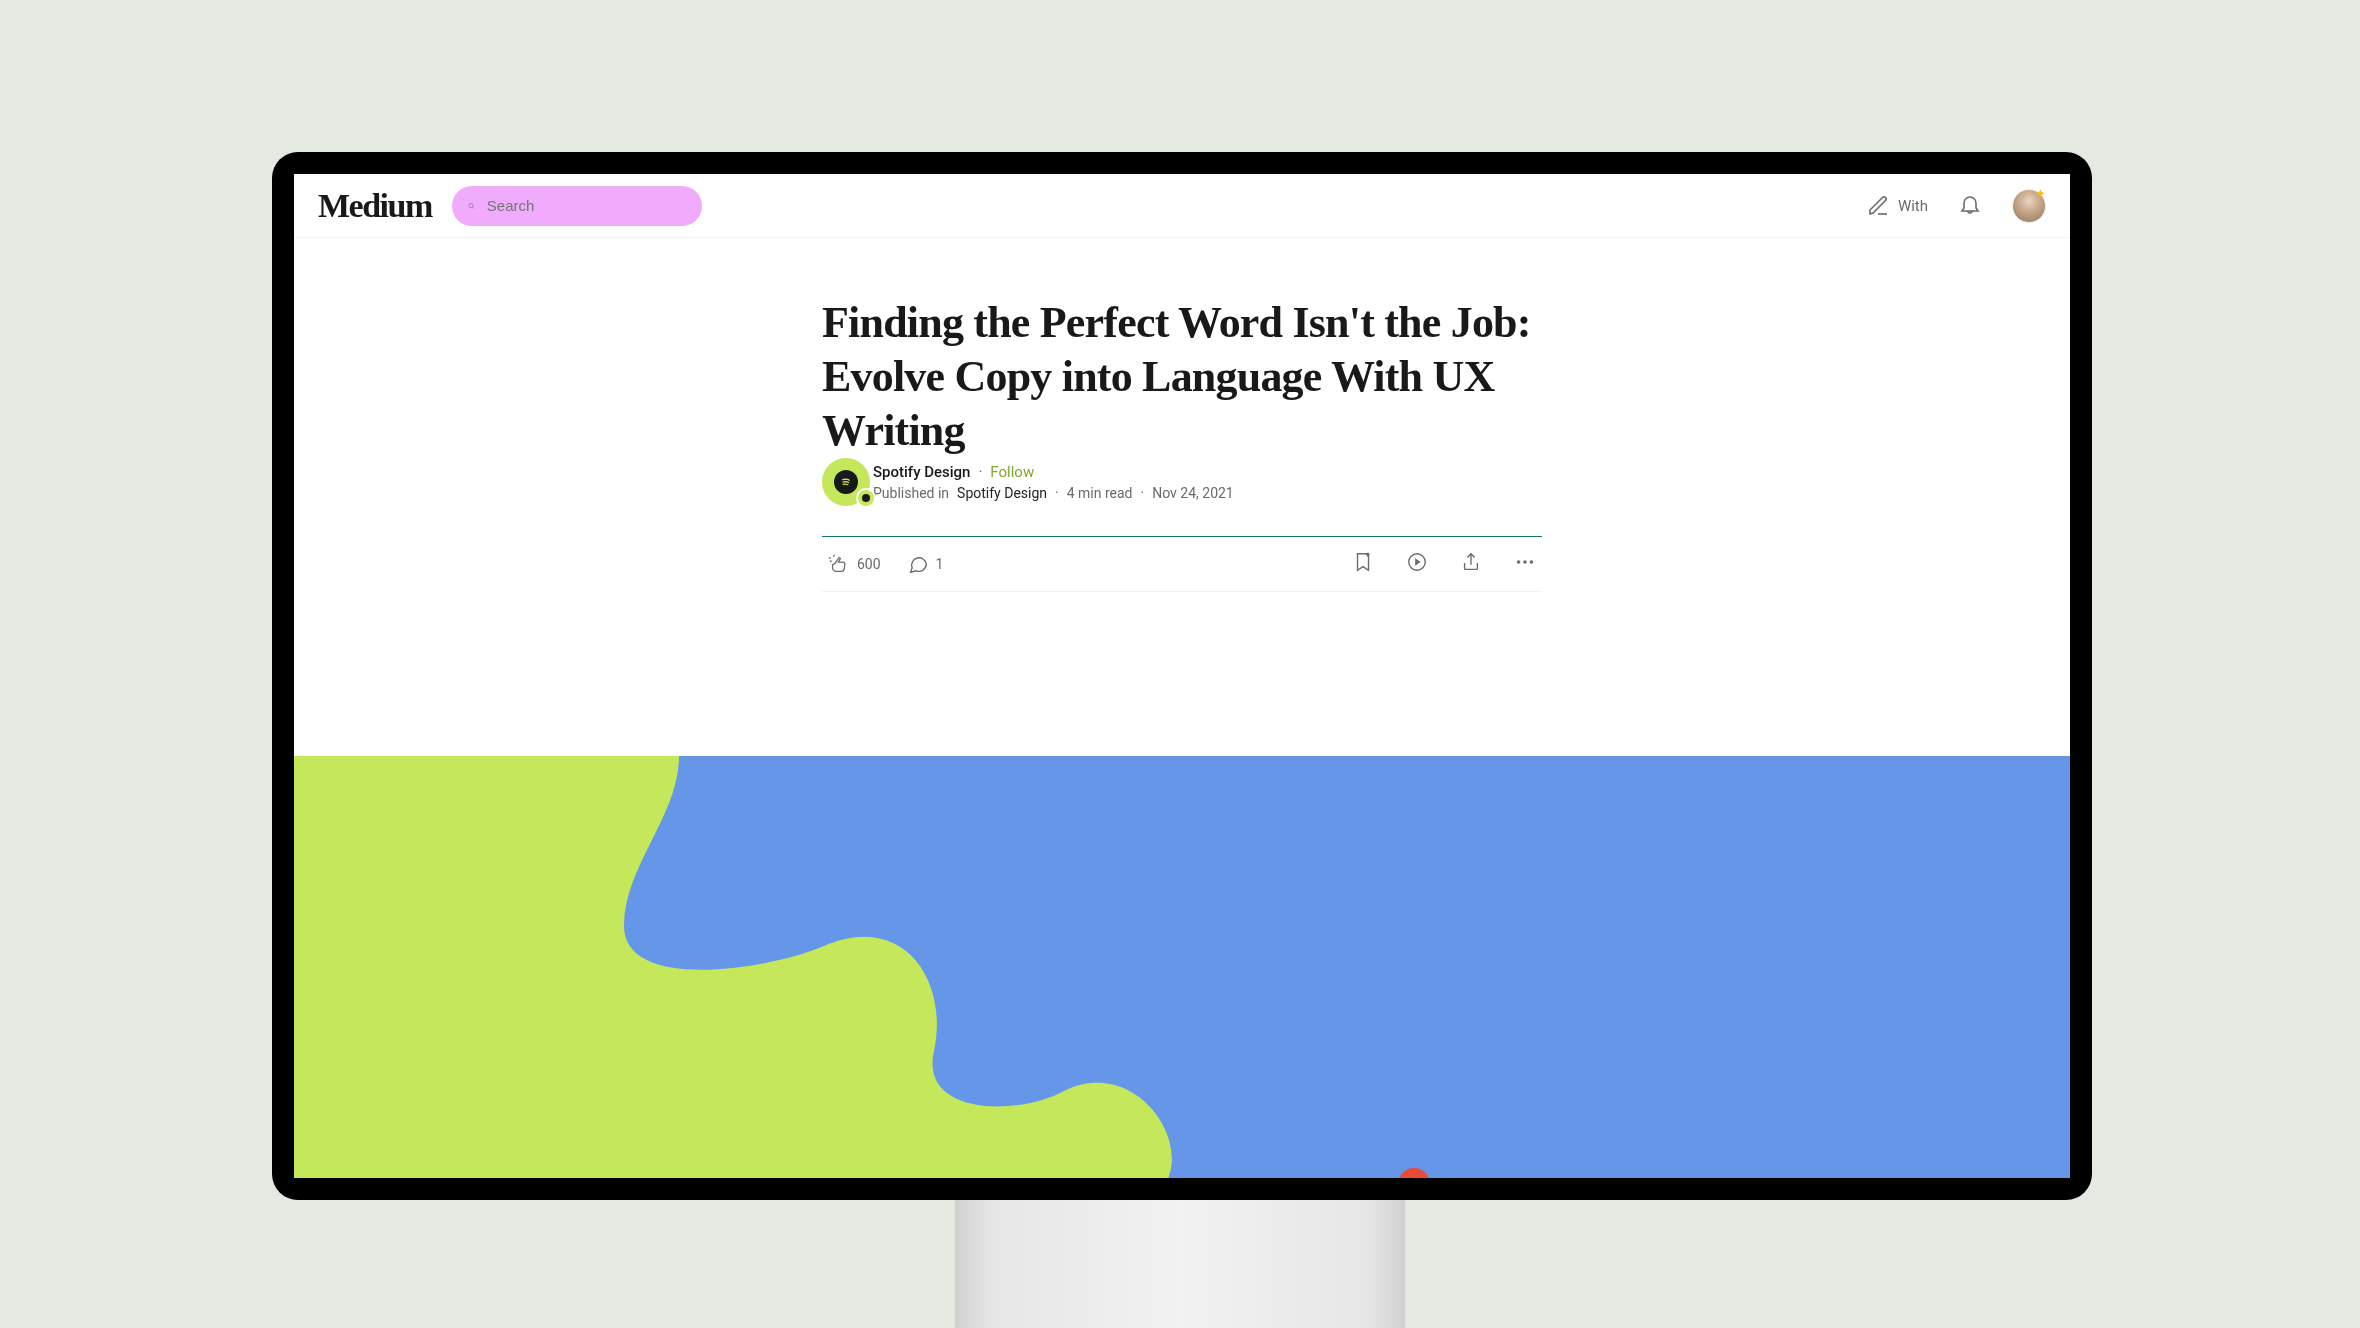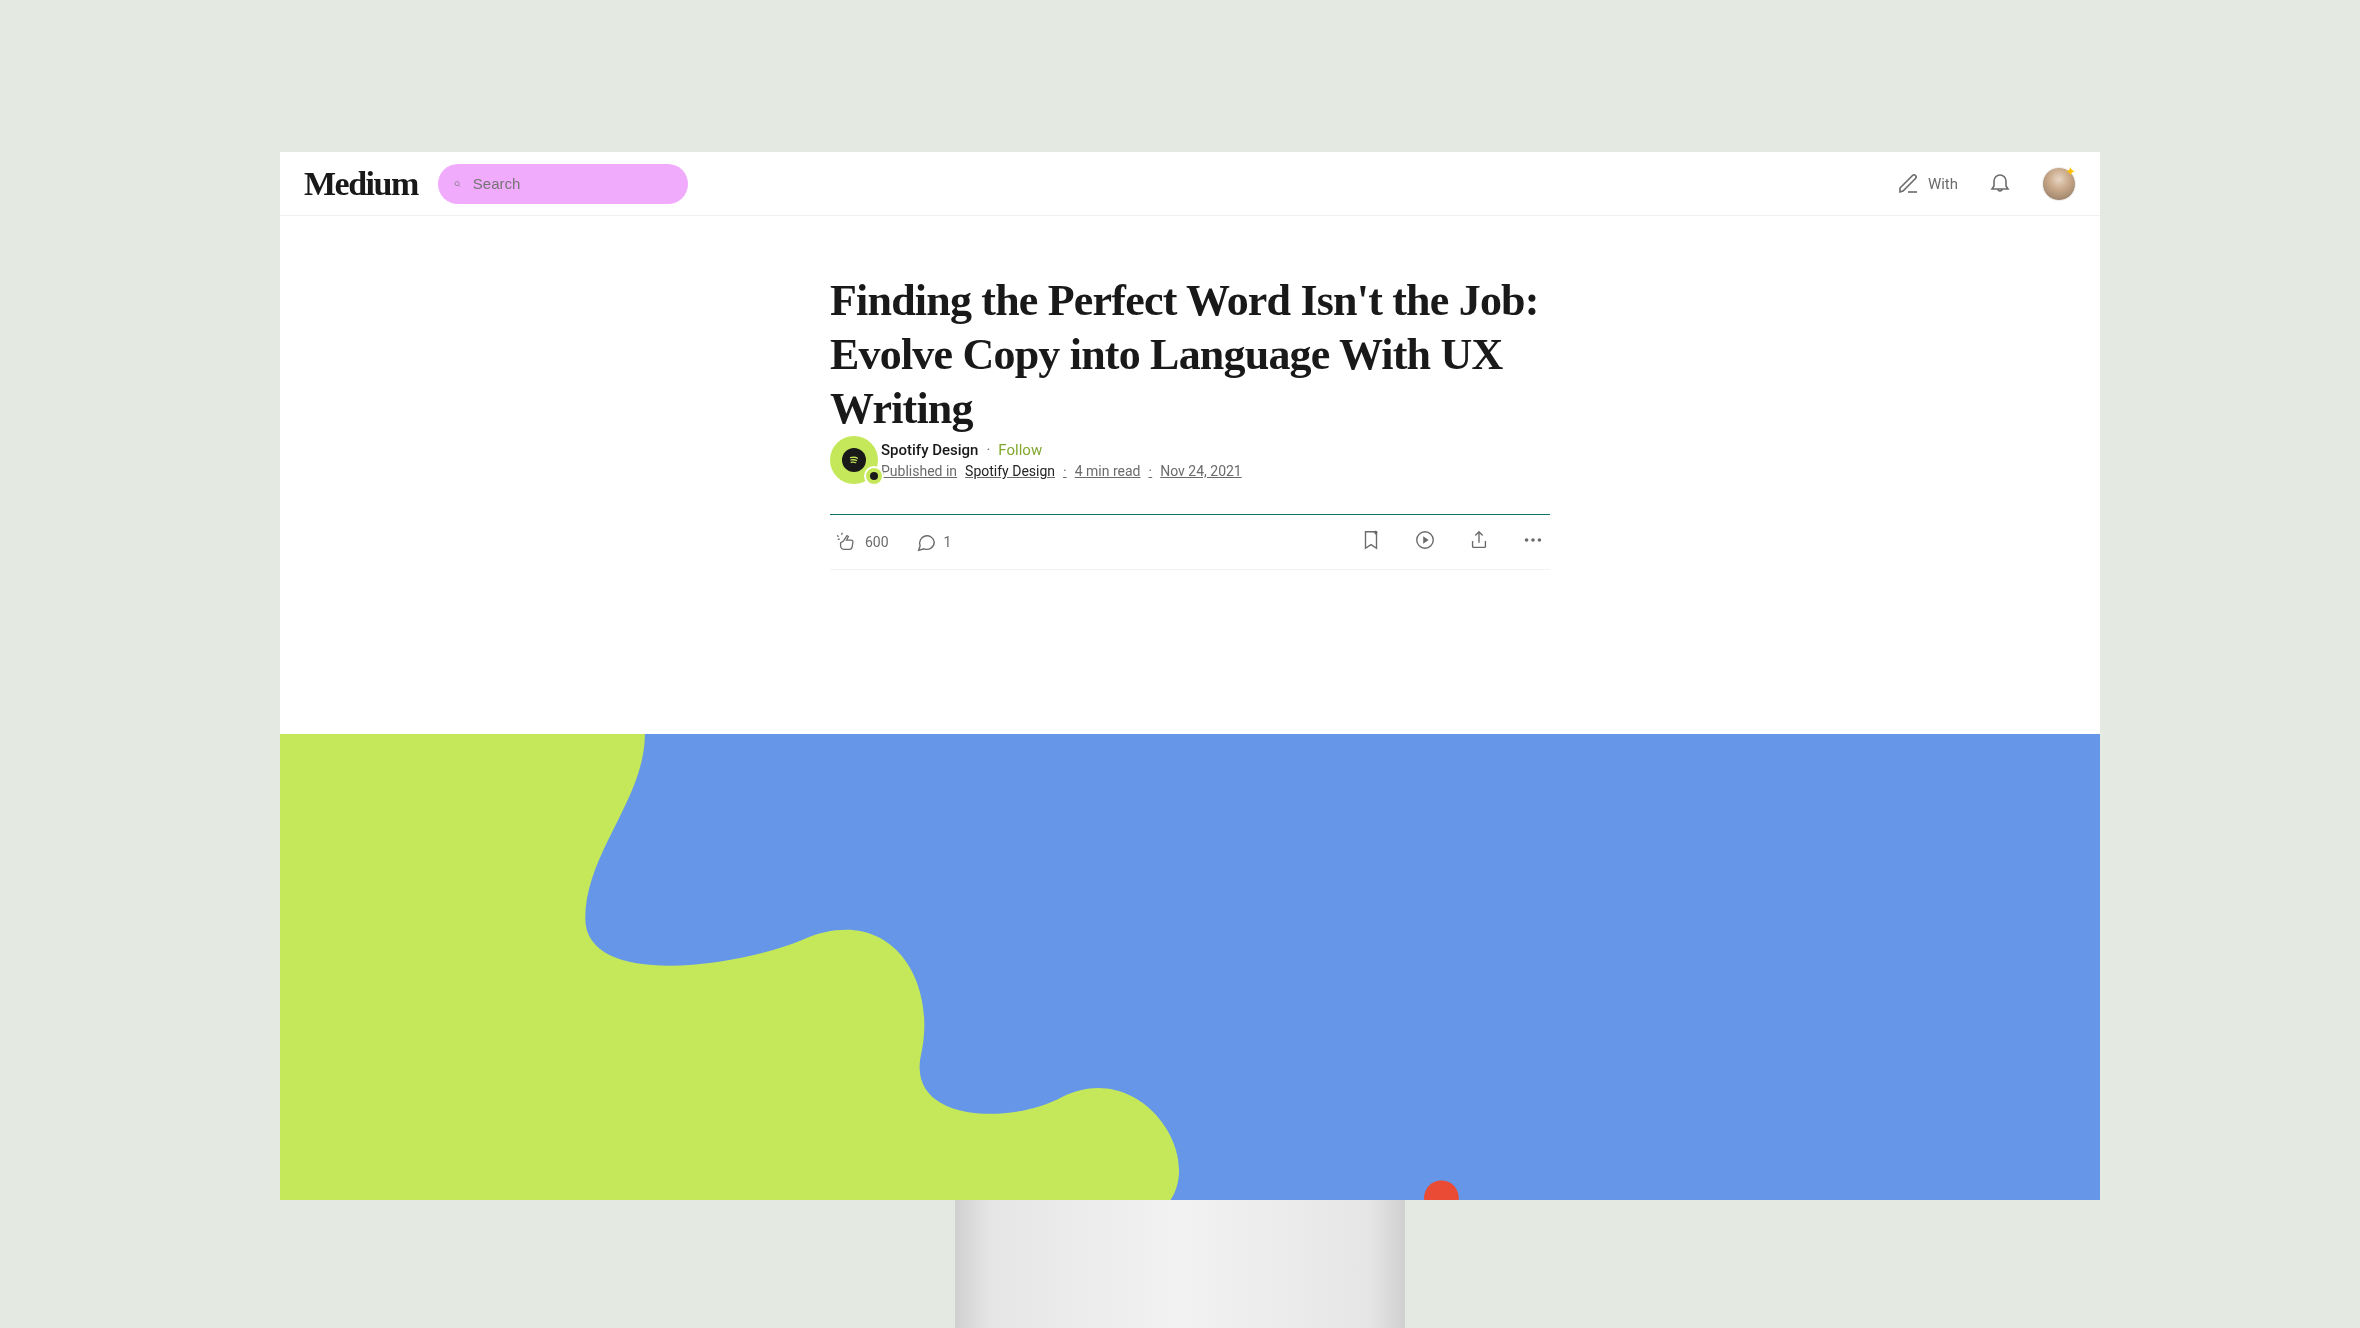--- a/index.html
+++ b/index.html
@@ -6,26 +6,27 @@
   body {
     background: #e4eae2;
     font-family: -apple-system, BlinkMacSystemFont, "Segoe UI", Roboto, Helvetica, Arial, sans-serif;
     width: 2360px;
     height: 1328px;
     overflow: hidden;
     position: relative;
   }
   .monitor {
     position: absolute;
-    left: 280px;
+    left: 272px;
     top: 152px;
     width: 1820px;
     height: 1048px;
     background: #000;
     border-radius: 26px;
+    padding: 22px;
   }
   .screen {
     width: 100%;
     height: 100%;
     background: #fff;
     overflow: hidden;
     position: relative;
   }
   .stand {
     position: absolute;
@@ -158,21 +159,21 @@
     width: 8px;
     height: 8px;
     border-radius: 50%;
     background: #191919;
   }
   .byline-text { font-size: 15px; }
   .byline-row1 { display: flex; align-items: center; gap: 8px; margin-bottom: 4px; }
   .author-name { color: #191919; font-weight: 500; }
   .follow { color: #82a82f; cursor: pointer; }
   .dot { color: #6b6b6b; }
-  .byline-row2 { color: #6b6b6b; font-size: 14px; display: flex; gap: 8px; text-decoration: underline; }
+  .byline-row2 { color: #6b6b6b; font-size: 14px; display: flex; gap: 8px; }
   .pub-link { color: #242424; }
 
   
   .engage {
     border-top: 1px solid #0f766e;
     border-bottom: 1px solid #f2f2f2;
     display: flex;
     align-items: center;
     padding: 10px 6px;
     height: 56px;

